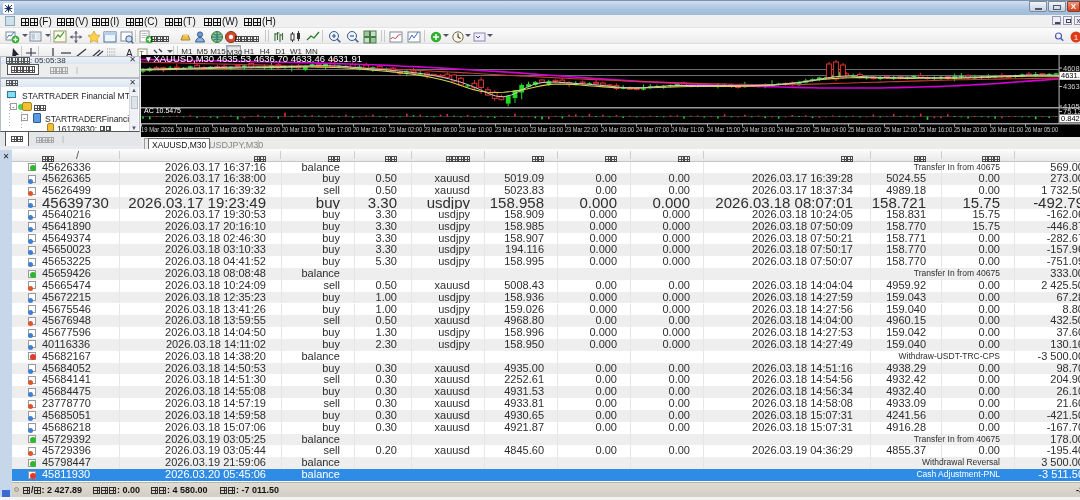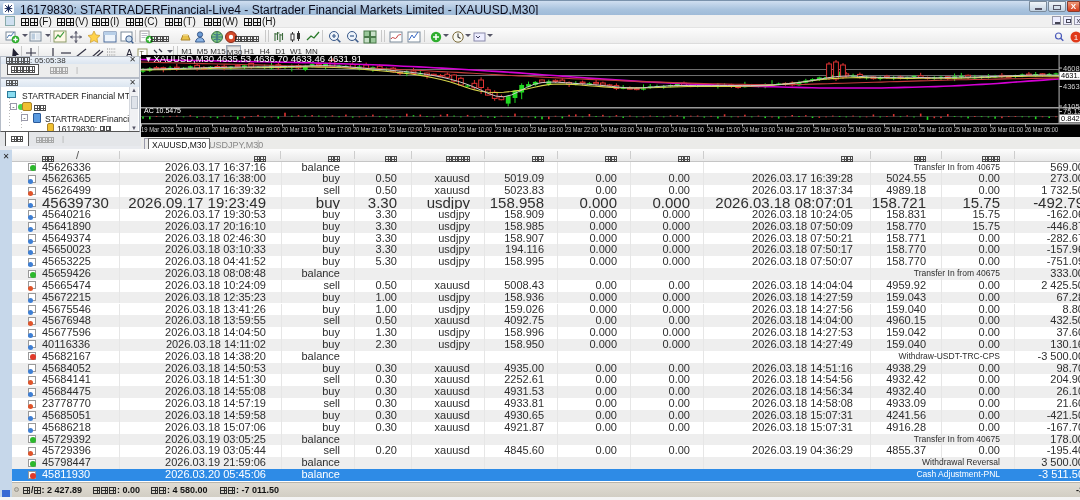--- a/index.html
+++ b/index.html
@@ -11,21 +11,20 @@
 i.k.s8 { width:8px; height:8px; border-width:0.75px; } i.k.s8:before { top:3px; } i.k.s8:after { left:3px; }
 b { font-weight:normal; }
 </style></head><body>
 
 <div class="abs" style="left:0;top:0;width:1080px;height:15px;background:linear-gradient(#cfdef0,#a9c3de 60%,#9fbbd8);border-top:1px solid #7a92ac">
  <span class="abs" style="left:3px;top:2px;width:11px;height:11px;background:#fff;border-radius:2px"></span>
  <svg class="abs" style="left:4px;top:3px" width="9" height="9" viewBox="0 0 9 9" xmlns="http://www.w3.org/2000/svg">
       <path d="M4.5 0L5.6 3.4 9 4.5 5.6 5.6 4.5 9 3.4 5.6 0 4.5 3.4 3.4z" fill="#1a2a5a"></path>
       <path d="M1 1l7 7M8 1L1 8" stroke="#1a2a5a" stroke-width="0.9"></path>
     </svg>
- <span class="abs" style="left:20px;top:1.5px;font-size:12px;color:#0a0a1a">16179830: STARTRADERFinancial-Live4 - Startrader Financial Markets Limited - [XAUUSD,M30]</span>
  <span class="abs" style="left:1029px;top:0;width:18px;height:11px;background:linear-gradient(#f2f6fa,#c2d2e2);border:1px solid #7a8a9a;border-radius:0 0 2px 2px">
       <b style="position:absolute;left:5px;top:6px;width:7px;height:2px;background:#556"></b>
     </span>
  <span class="abs" style="left:1048px;top:0;width:18px;height:11px;background:linear-gradient(#f2f6fa,#c2d2e2);border:1px solid #7a8a9a;border-radius:0 0 2px 2px">
       <b style="position:absolute;left:4px;top:2.5px;width:8px;height:5px;border:1px solid #556"></b>
     </span>
  <span class="abs" style="left:1067px;top:0;width:13px;height:11px;background:linear-gradient(#f09a7a,#d43a1a);border:1px solid #8a3a2a;border-radius:0 0 0 2px;color:#fff;font-size:8px;text-align:center;line-height:10px;font-weight:bold">X</span>
 </div>
 
 <div class="abs" style="left:0;top:15px;width:1080px;height:13px;background:#f0f0f0;border-bottom:1px solid #e3e3e3;font-size:10px;color:#111;white-space:nowrap">
@@ -886,21 +885,21 @@
     <b style="position:absolute;left:472px;top:0;bottom:0;width:1px;background:#e6e6e6"></b>
     <b style="position:absolute;left:545px;top:0;bottom:0;width:1px;background:#e6e6e6"></b>
     <b style="position:absolute;left:618px;top:0;bottom:0;width:1px;background:#e6e6e6"></b>
     <b style="position:absolute;left:691px;top:0;bottom:0;width:1px;background:#e6e6e6"></b>
     <b style="position:absolute;left:858px;top:0;bottom:0;width:1px;background:#e6e6e6"></b>
     <b style="position:absolute;left:929px;top:0;bottom:0;width:1px;background:#e6e6e6"></b>
     <b style="position:absolute;left:1002px;top:0;bottom:0;width:1px;background:#e6e6e6"></b>
     <span style="position:absolute;left:16px;top:1.5px;width:8px;height:8px;background:#fff;border:1px solid #999"></span>
     <span style="position:absolute;left:15.5px;top:6px;width:5px;height:5px;border-radius:50%;background:#3e7fd4"></span>
     <span style="position:absolute;left:30px;top:0">45639730</span>
-    <span style="position:absolute;right:814px;top:0">2026.09.17 19:23:49</span>
+    <span style="position:absolute;right:814px;top:0">2026.03.17 19:23:49</span>
     <span style="position:absolute;right:740px;top:0">buy</span>
     <span style="position:absolute;right:683px;top:0">3.30</span>
     <span style="position:absolute;right:610px;top:0">usdjpy</span>
     <span style="position:absolute;right:536px;top:0">158.958</span>
     <span style="position:absolute;right:463px;top:0">0.000</span>
     <span style="position:absolute;right:390px;top:0">0.000</span>
     <span style="position:absolute;right:227px;top:0">2026.03.18 08:07:01</span>
     <span style="position:absolute;right:154px;top:0">158.721</span>
     <span style="position:absolute;right:80px;top:0">15.75</span>
     <span style="position:absolute;right:-4px;top:0">-492.79</span>
@@ -1153,21 +1152,21 @@
     <b style="position:absolute;left:858px;top:0;bottom:0;width:1px;background:#e6e6e6"></b>
     <b style="position:absolute;left:929px;top:0;bottom:0;width:1px;background:#e6e6e6"></b>
     <b style="position:absolute;left:1002px;top:0;bottom:0;width:1px;background:#e6e6e6"></b>
     <span style="position:absolute;left:16px;top:1.5px;width:8px;height:8px;background:#fff;border:1px solid #999"></span>
     <span style="position:absolute;left:15.5px;top:6px;width:5px;height:5px;border-radius:50%;background:#e0542a"></span>
     <span style="position:absolute;left:30px;top:0">45676948</span>
     <span style="position:absolute;right:814px;top:0">2026.03.18 13:59:55</span>
     <span style="position:absolute;right:740px;top:0">sell</span>
     <span style="position:absolute;right:683px;top:0">0.50</span>
     <span style="position:absolute;right:610px;top:0">xauusd</span>
-    <span style="position:absolute;right:536px;top:0">4092.75</span>
+    <span style="position:absolute;right:536px;top:0">4968.80</span>
     <span style="position:absolute;right:463px;top:0">0.00</span>
     <span style="position:absolute;right:390px;top:0">0.00</span>
     <span style="position:absolute;right:227px;top:0">2026.03.18 14:04:00</span>
     <span style="position:absolute;right:154px;top:0">4960.15</span>
     <span style="position:absolute;right:80px;top:0">0.00</span>
     <span style="position:absolute;right:-4px;top:0">432.50</span>
   </div>
 <div style="position:absolute;left:12px;right:0;top:327.1px;height:11.83px;background:#ffffff;color:#2e2e2e;font-size:11px;line-height:11.83px;white-space:nowrap">
     <b style="position:absolute;left:107px;top:0;bottom:0;width:1px;background:#e6e6e6"></b>
     <b style="position:absolute;left:268.5px;top:0;bottom:0;width:1px;background:#e6e6e6"></b>

